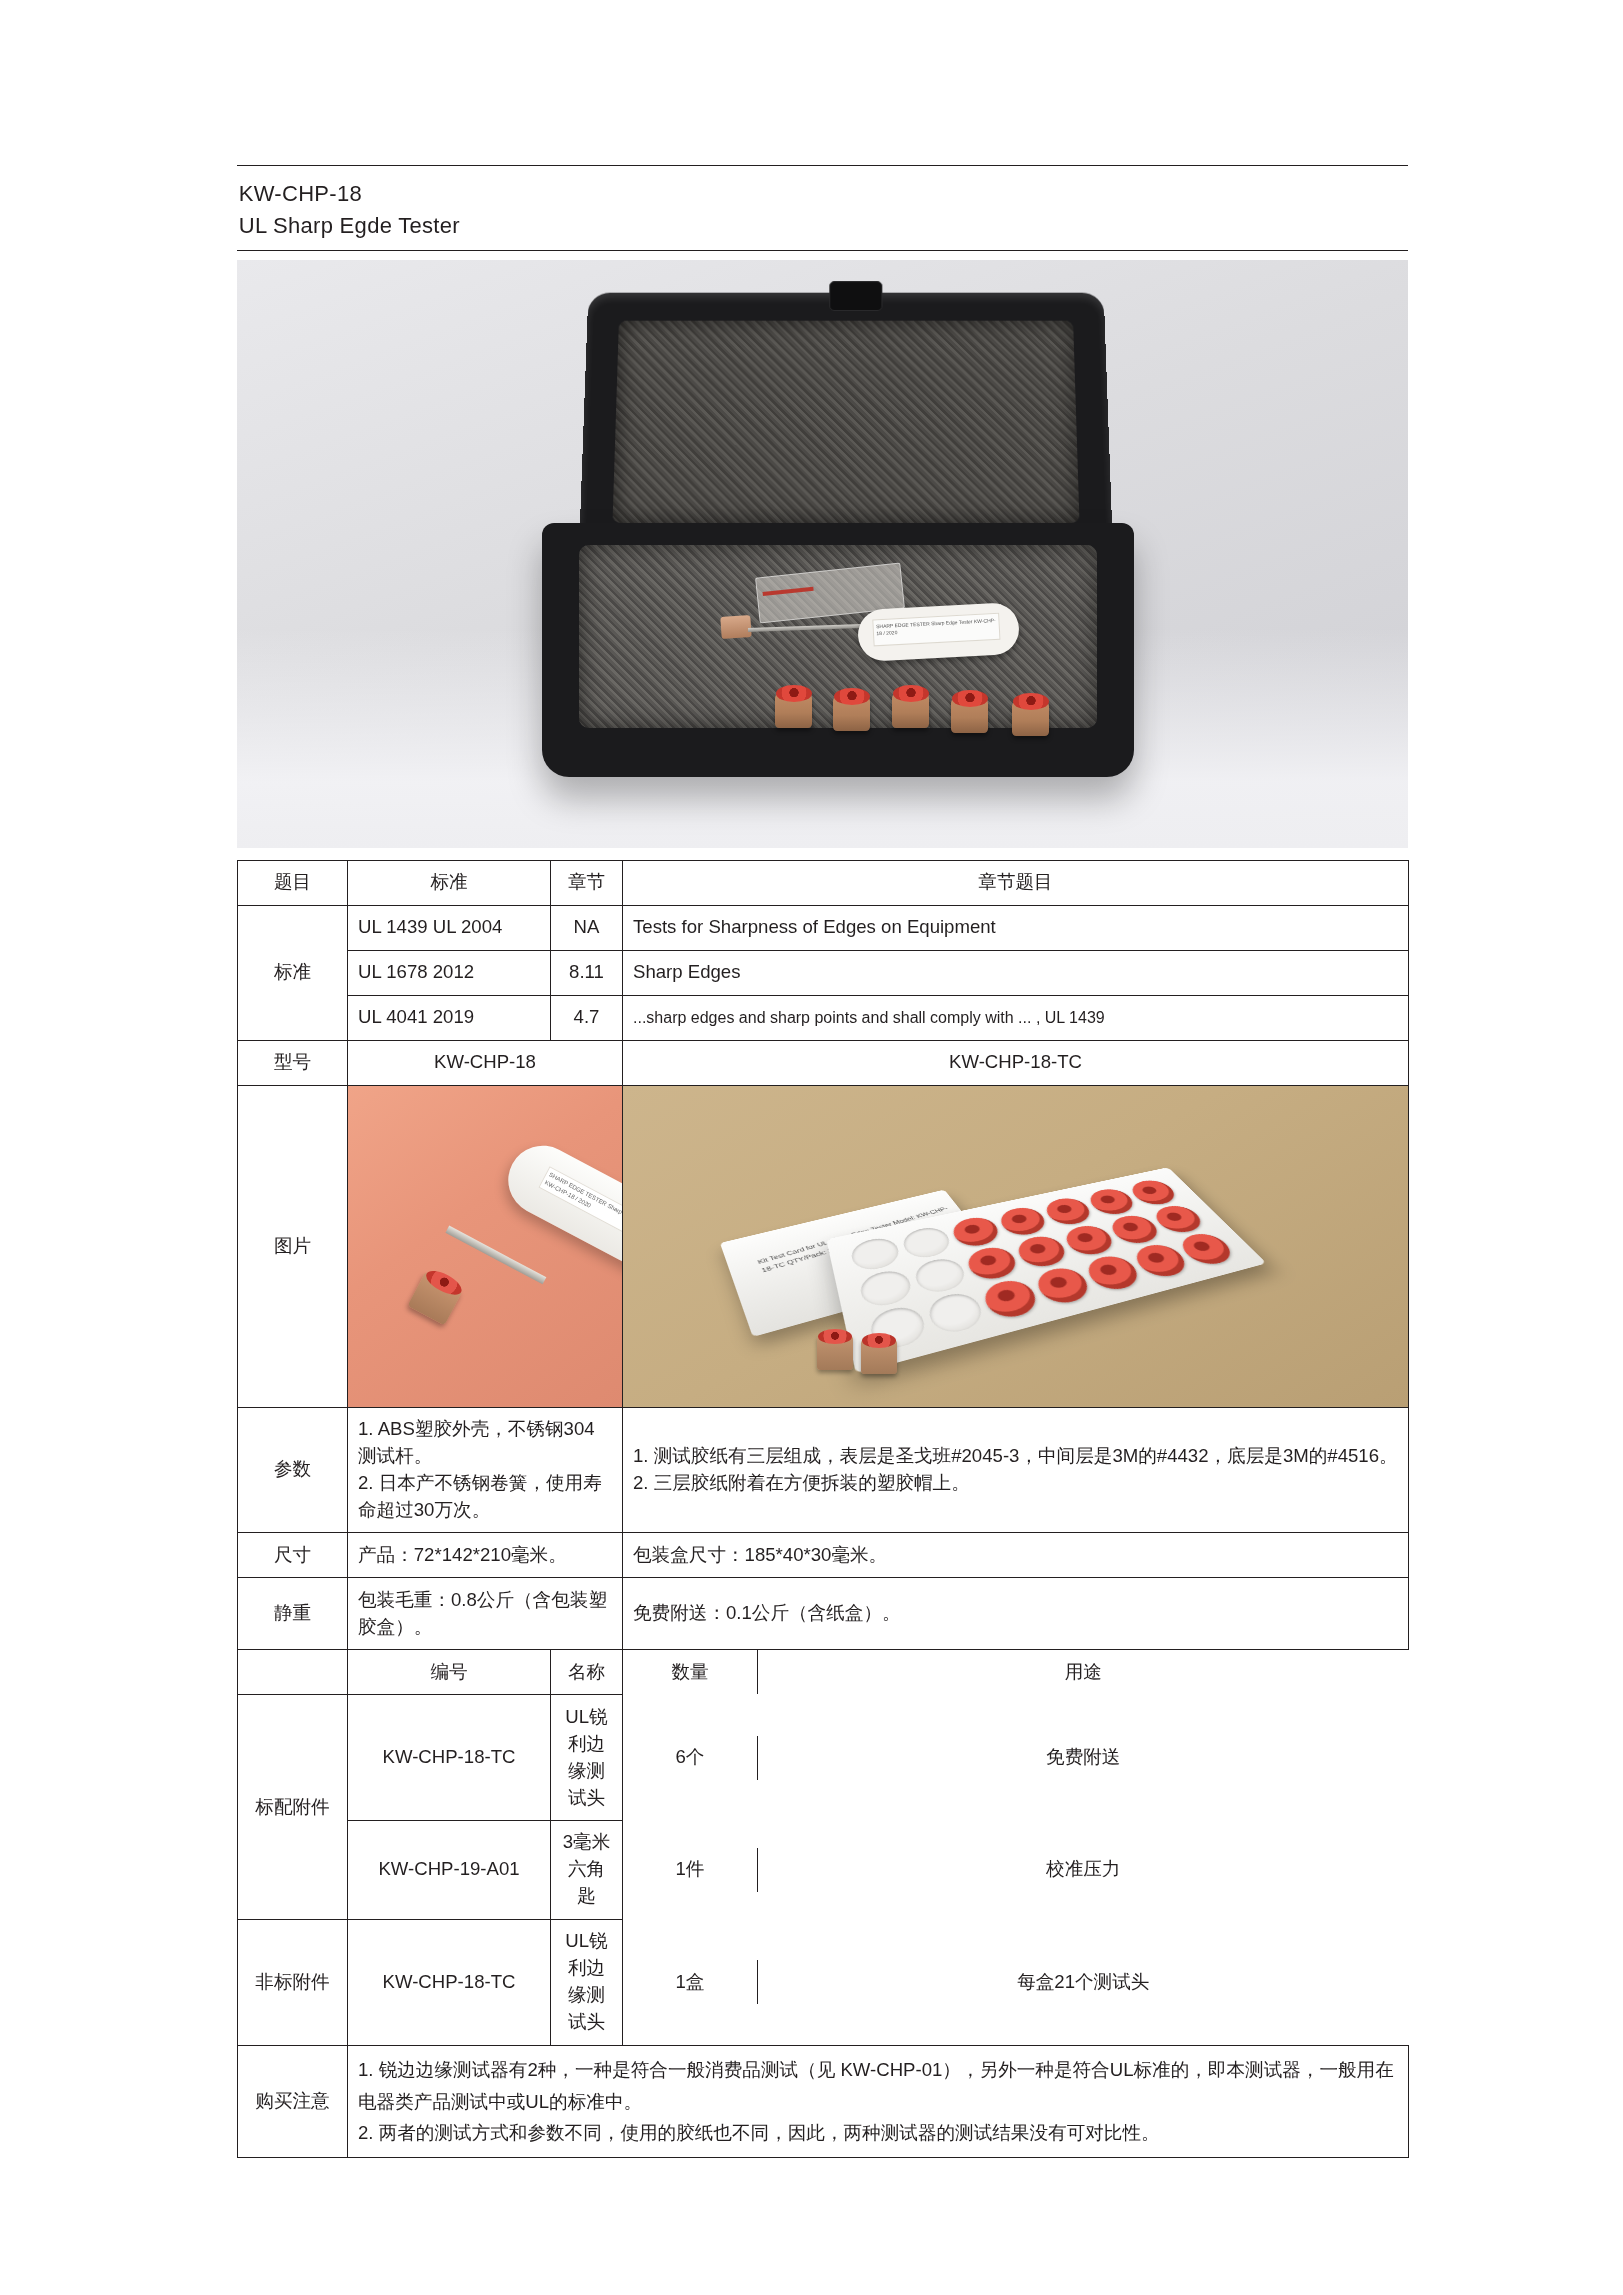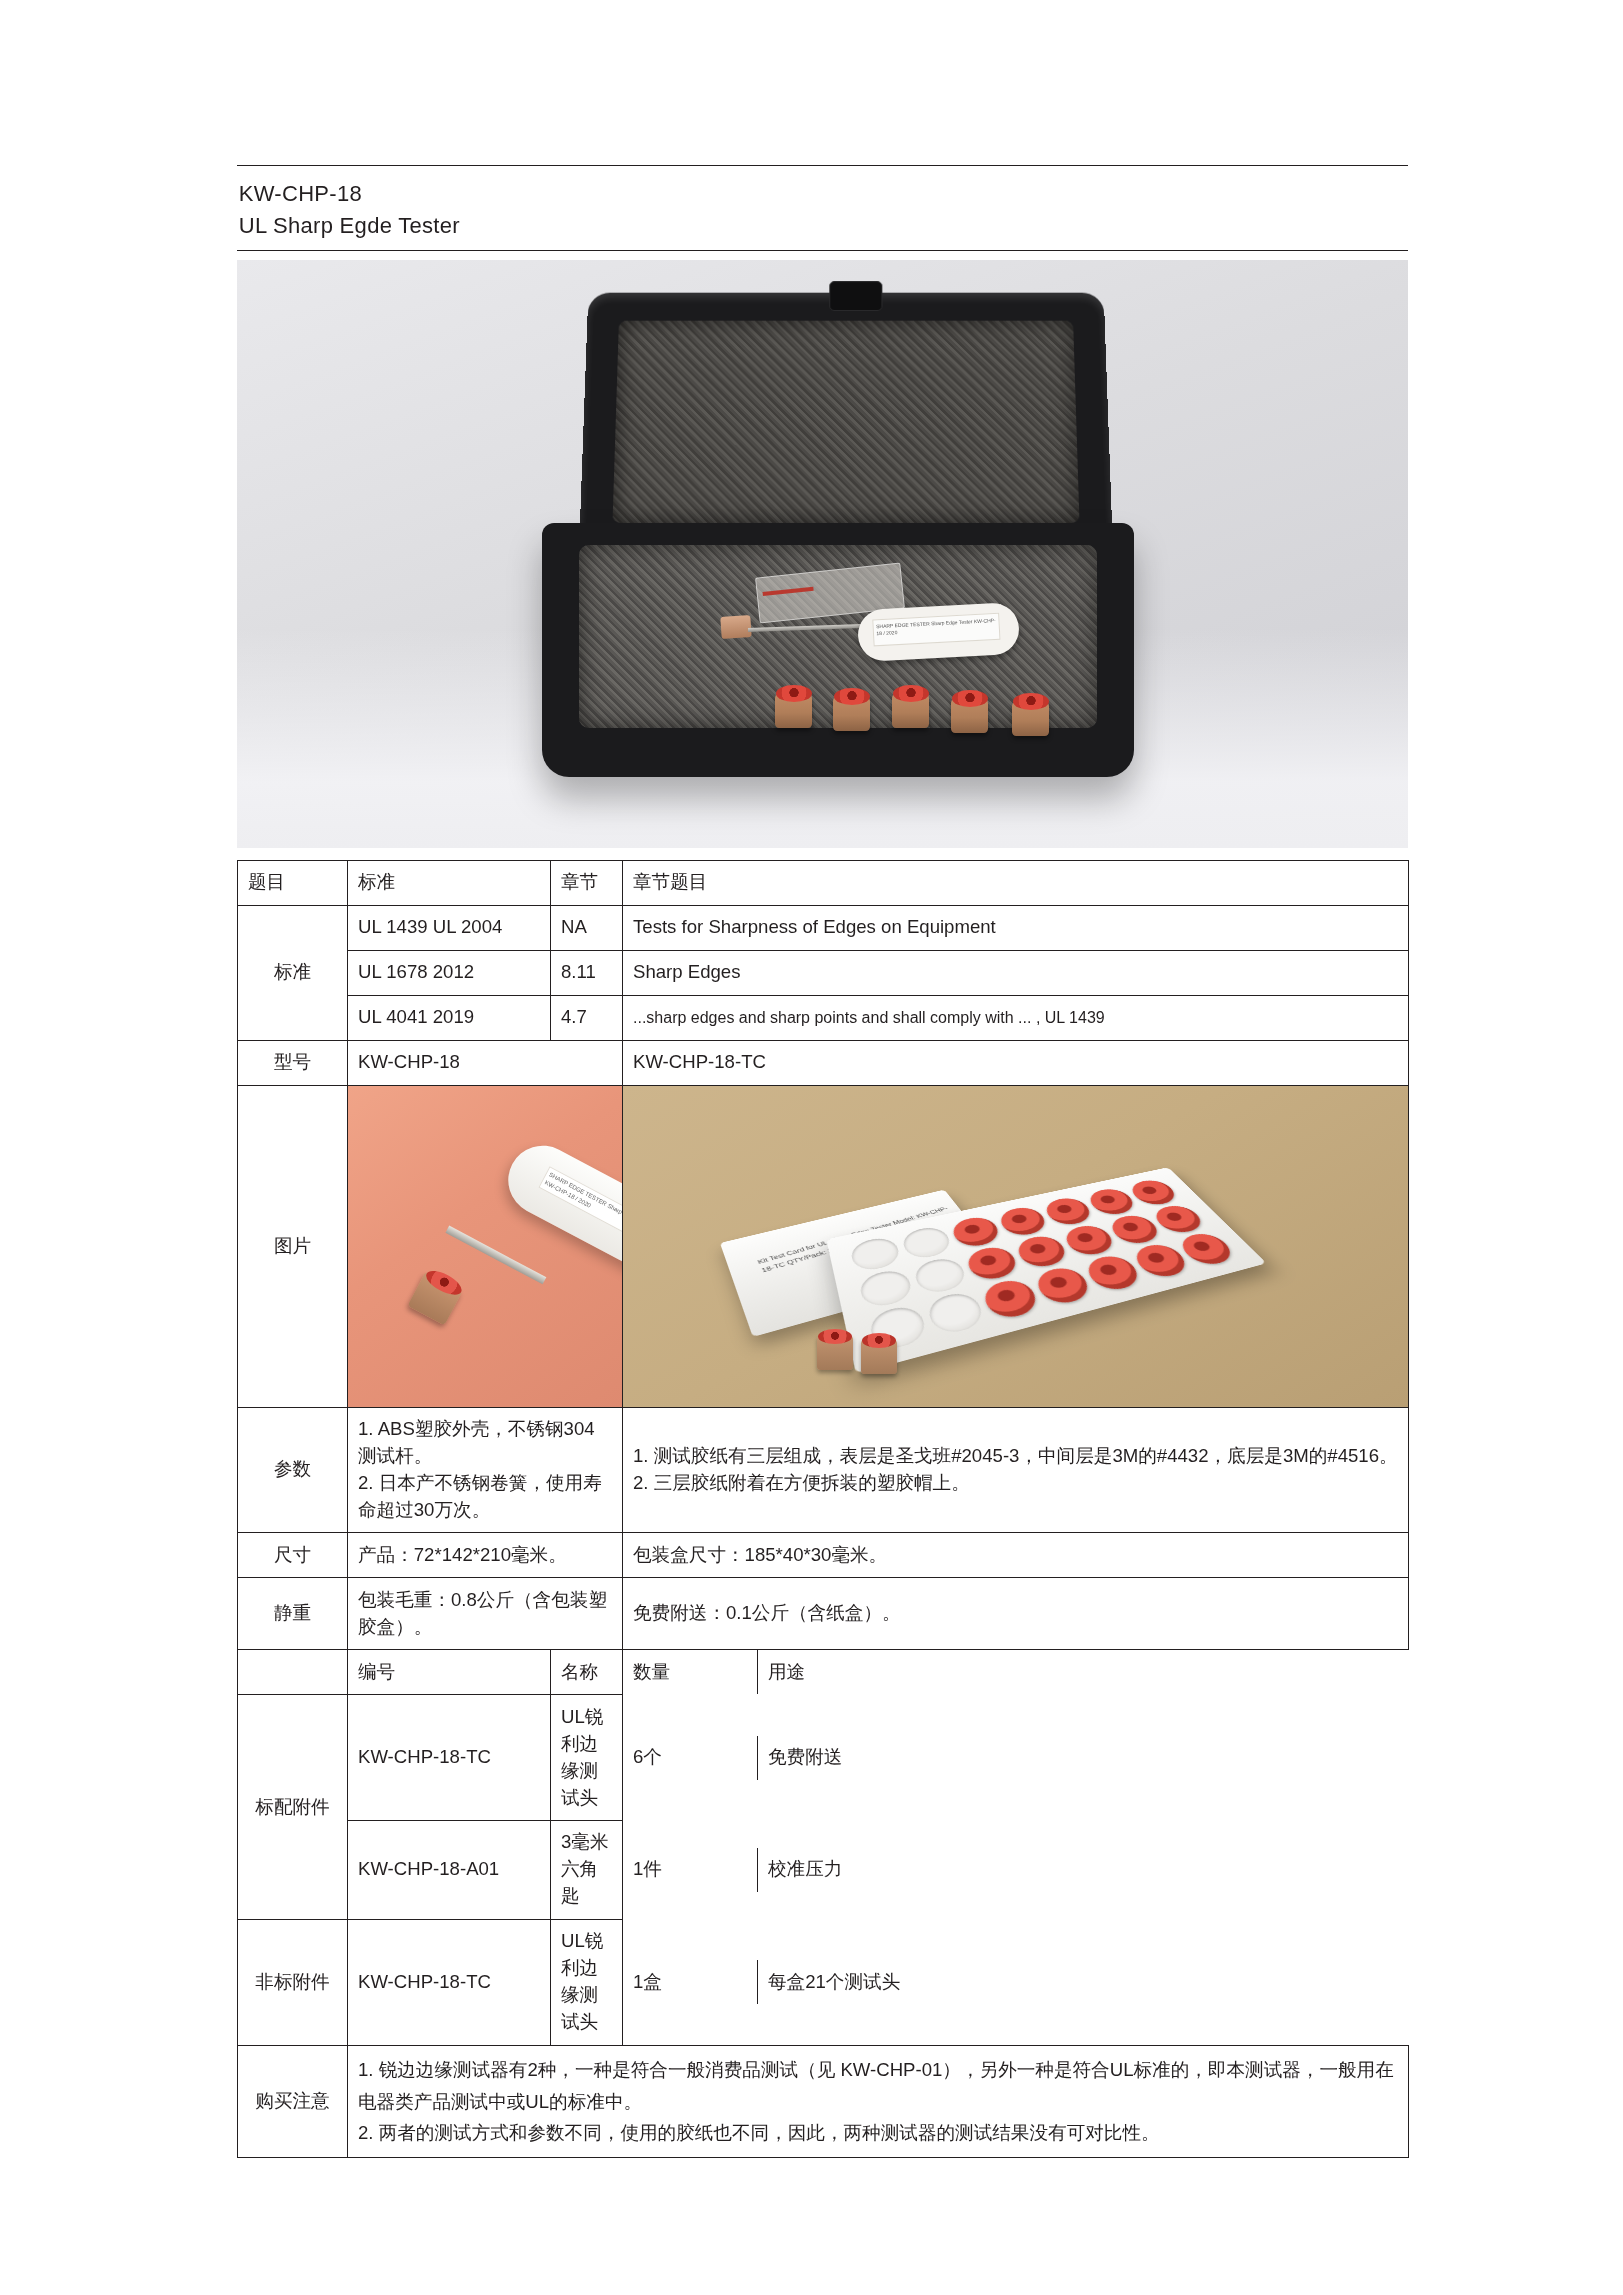--- a/index.html
+++ b/index.html
@@ -208,21 +208,21 @@
     font-size: 18.6px;
     color: #231f20;
   }
   table.spec td, table.spec th {
     border: 0.8px solid #231f20;
     padding: 8.5px 10px;
     vertical-align: middle;
     font-weight: normal;
     line-height: 1.45;
   }
-  .c { text-align: left; margin-top: 6px; }
+  .c { text-align: center; margin-top: 6px; }
   .l { text-align: left; }
   .label-cell { text-align: center; }
   .small { font-size: 16px; }
   
   .photo-a, .photo-b {
     width: 100%;
     height: 321px;
     position: relative;
     overflow: hidden;
   }
@@ -532,21 +532,21 @@
               <tbody>
                   <tr>
                 <td class="c" style="width:114px;border:none;border-right:0.8px solid #231f20;padding:8.5px 10px">6个</td>
                 <td class="c" style="border:none;padding:8.5px 10px">免费附送</td>
               </tr>
             </tbody>
               </table>
           </td>
         </tr>
         <tr>
-          <td class="c">KW-CHP-18-A01</td>
+          <td class="c">KW-CHP-19-A01</td>
           <td class="c">3毫米六角匙</td>
           <td style="padding:0;border:none">
             <table style="width:100%;border-collapse:collapse;table-layout:fixed">
               <tbody>
                   <tr>
                 <td class="c" style="width:114px;border:none;border-right:0.8px solid #231f20;padding:8.5px 10px">1件</td>
                 <td class="c" style="border:none;padding:8.5px 10px">校准压力</td>
               </tr>
             </tbody>
               </table>

